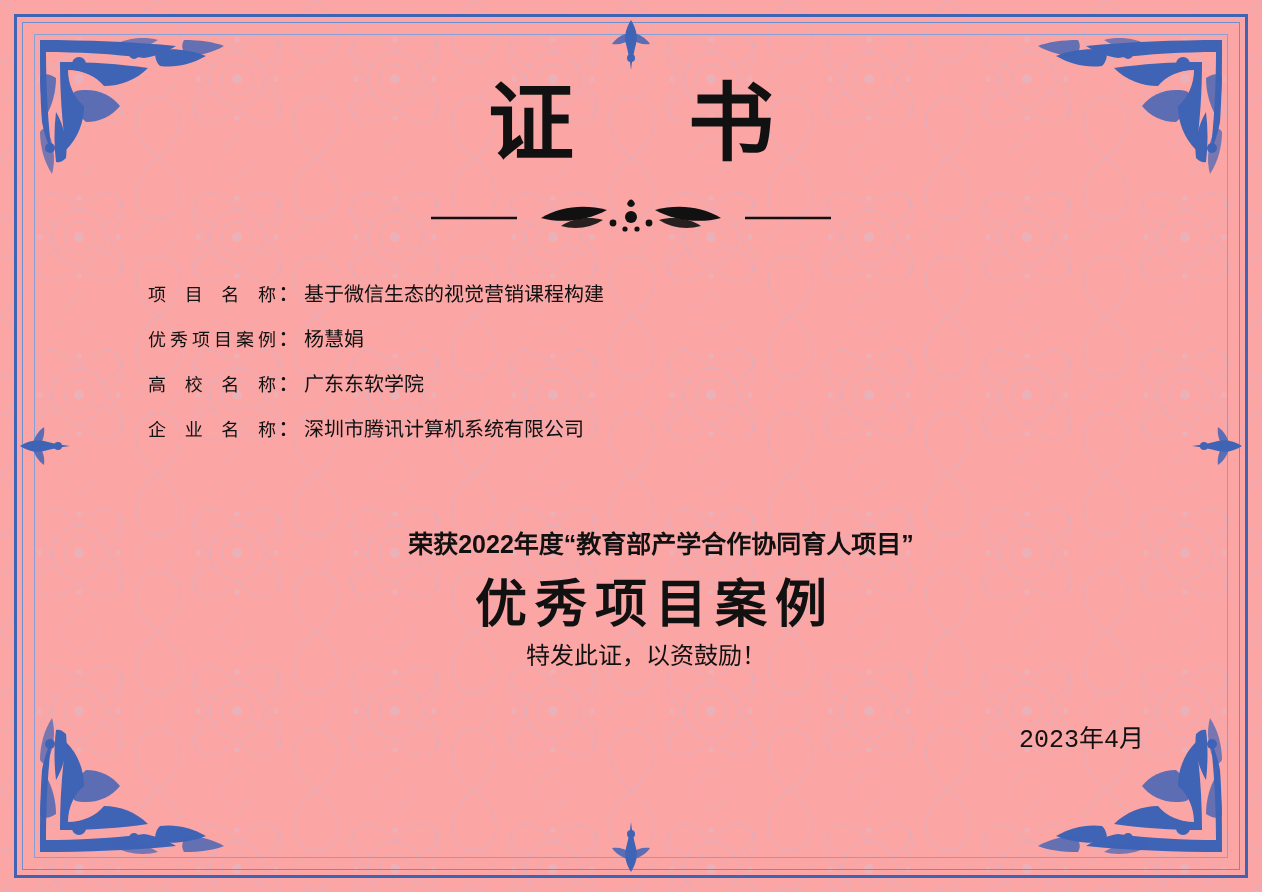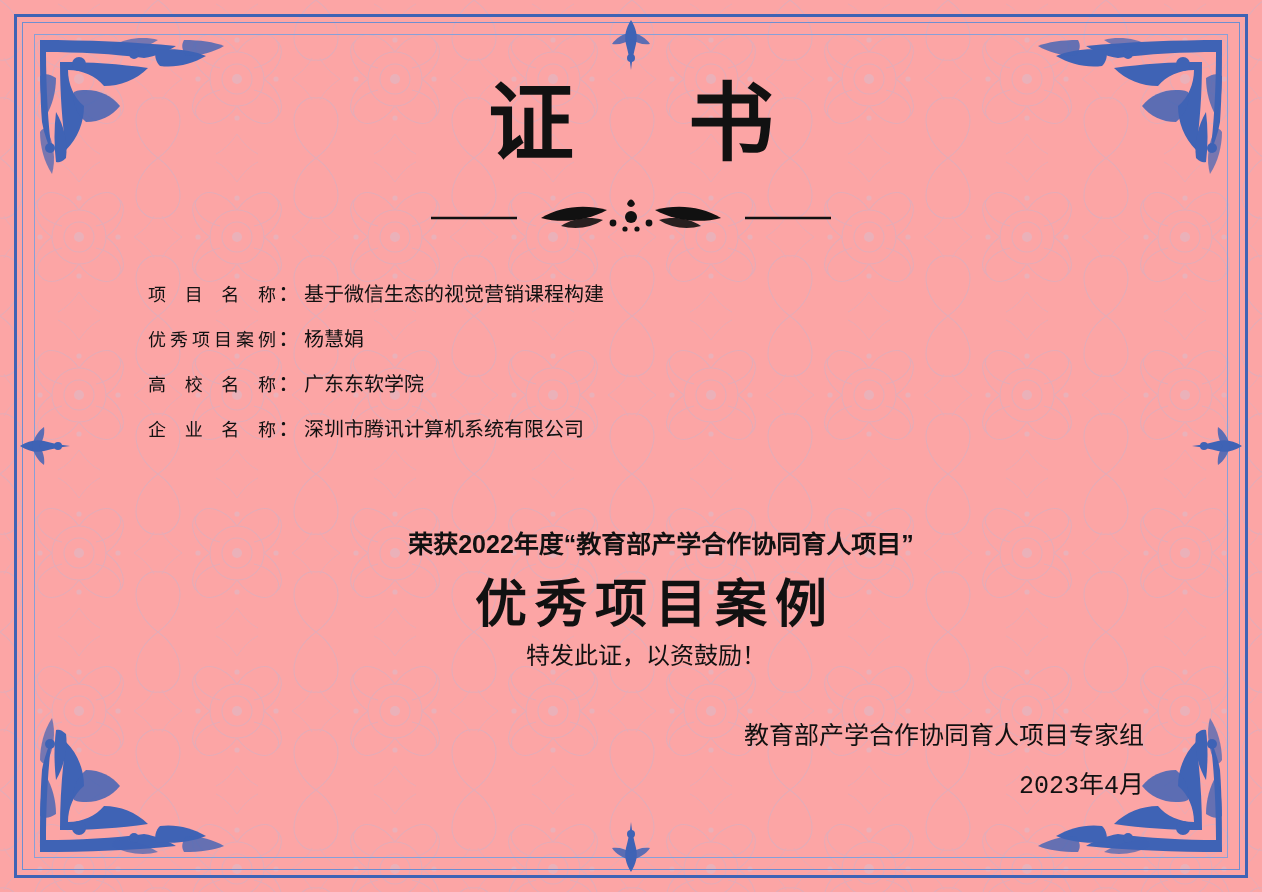--- a/index.html
+++ b/index.html
@@ -402,18 +402,17 @@
         <span class="field-colon">：</span>
         <span class="field-value">深圳市腾讯计算机系统有限公司</span>
       </div>
     </div>
 
     <div class="award-line">荣获2022年度“教育部产学合作协同育人项目”</div>
     <div class="award-main">优秀项目案例</div>
     <div class="award-note">特发此证，以资鼓励！</div>
 
     <div class="signature">
-      <div class="sign-org">教育部产学合作协同育人项目专家组</div>
       <div class="sign-date">2023年4月</div>
     </div>
 
   </div>
 </div>
 
 </body></html>

